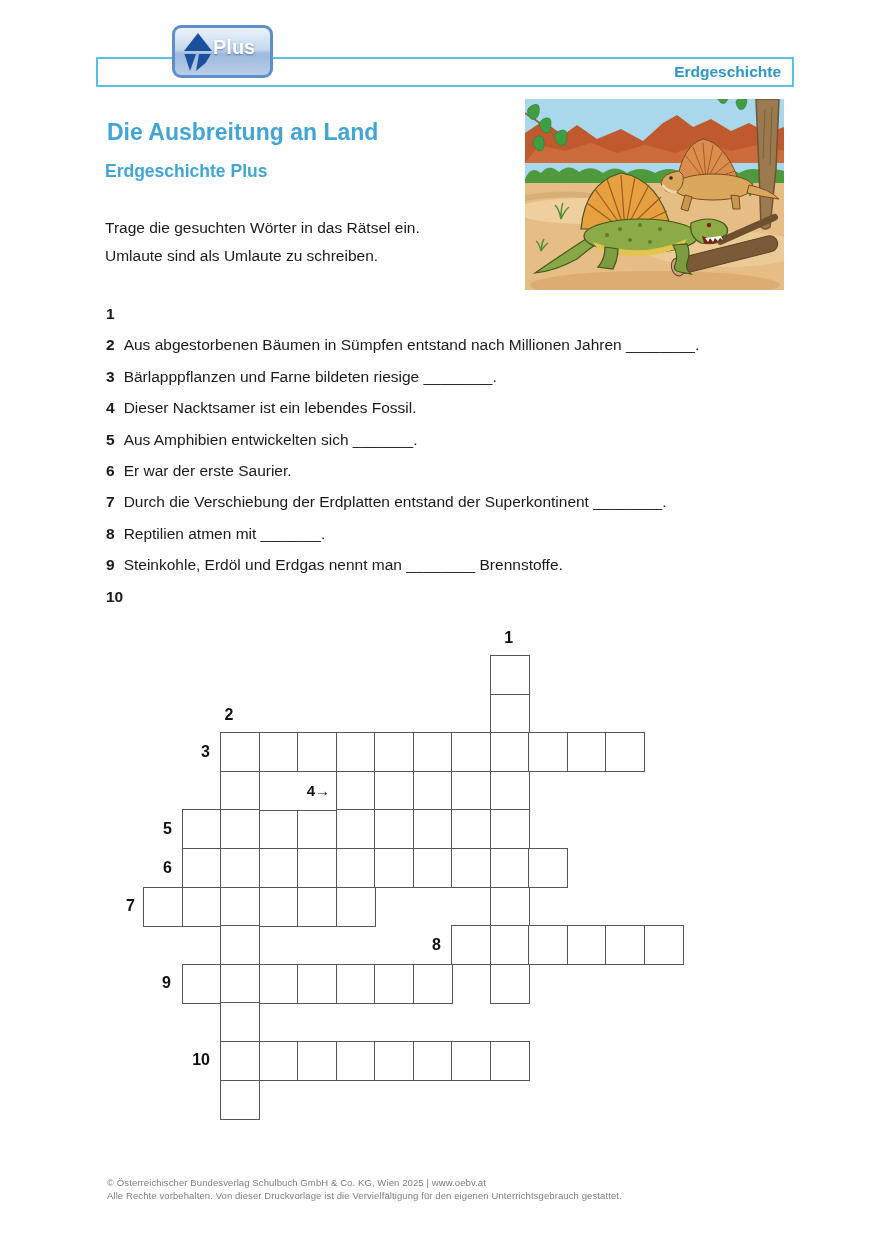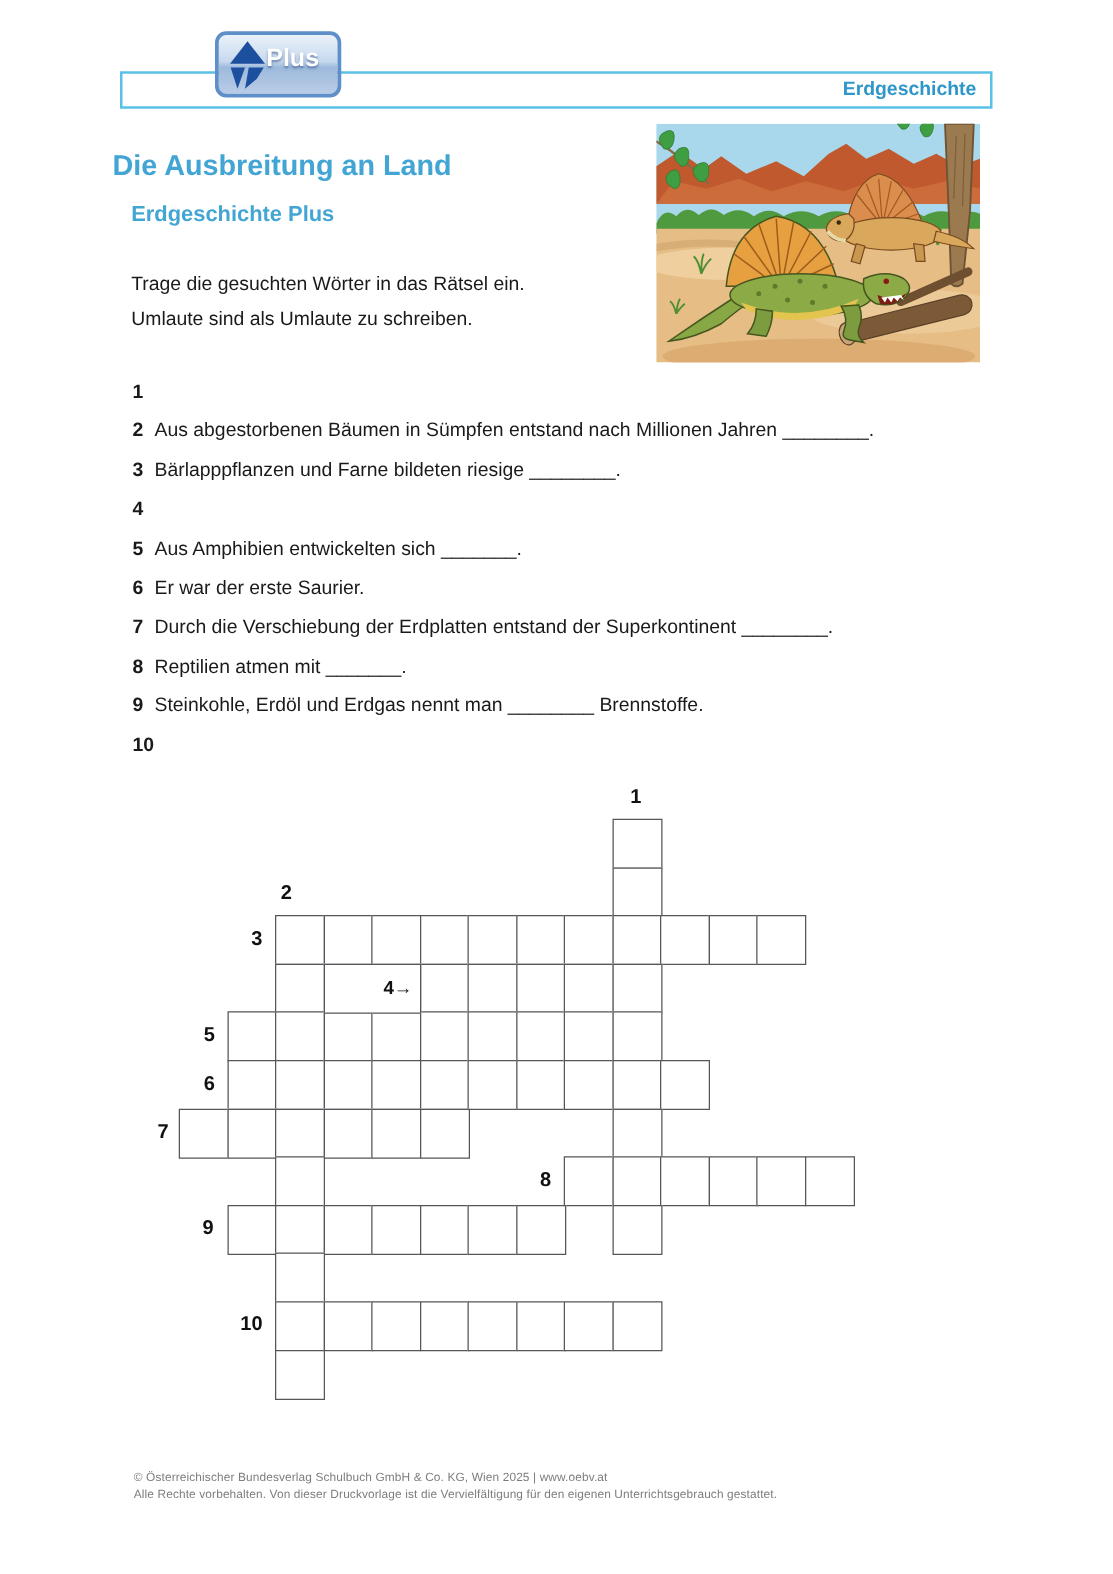--- a/index.html
+++ b/index.html
@@ -11,21 +11,21 @@
               border:2px solid #5bc0e8;box-sizing:border-box;background:#fff;}
   #header-label{position:absolute;right:11px;top:4px;font-size:15.5px;font-weight:bold;color:#2e96c8;}
   #logo{position:absolute;left:172px;top:25px;width:101px;height:53px;border:3px solid #5e8fc9;
         border-radius:9px;box-sizing:border-box;
         background:linear-gradient(#eaf2fa 0%,#c7d9ee 45%,#9db9dc 55%,#b9cde6 100%);}
   #logo svg{position:absolute;left:6px;top:4px;}
   #logo-text{position:absolute;left:38px;top:8px;color:#ffffff;font-weight:bold;font-size:20px;
              text-shadow:0 1px 2px rgba(30,60,120,.55);}
 
   
-  #page-title{position:absolute;left:90px;top:119px;font-size:23px;font-weight:bold;color:#42a5d4;}
+  #page-title{position:absolute;left:107px;top:119px;font-size:23px;font-weight:bold;color:#42a5d4;}
   #page-subtitle{position:absolute;left:105px;top:161px;font-size:17.5px;font-weight:bold;color:#42a5d4;}
   .intro-line{position:absolute;left:105px;font-size:15.5px;color:#1a1a1a;}
 
   
   #dino{position:absolute;left:525px;top:99px;width:259px;height:191px;}
 
   
   .clue{position:absolute;left:106px;width:600px;font-size:15.5px;color:#1a1a1a;
         display:flex;align-items:baseline;}
   .clue .num{font-weight:bold;margin-right:9px;}
@@ -137,20 +137,21 @@
   <div class="clue" style="top:336px">
     <span class="num">2</span>
     <span>Aus abgestorbenen Bäumen in Sümpfen entstand nach Millionen Jahren ________.</span>
   </div>
   <div class="clue" style="top:368px">
     <span class="num">3</span>
     <span>Bärlapppflanzen und Farne bildeten riesige ________.</span>
   </div>
   <div class="clue" style="top:399px">
     <span class="num">4</span>
+    <span>Dieser Nacktsamer ist ein lebendes Fossil.</span>
   </div>
   <div class="clue" style="top:431px">
     <span class="num">5</span>
     <span>Aus Amphibien entwickelten sich _______.</span>
   </div>
   <div class="clue" style="top:462px">
     <span class="num">6</span>
     <span>Er war der erste Saurier.</span>
   </div>
   <div class="clue" style="top:493px">

